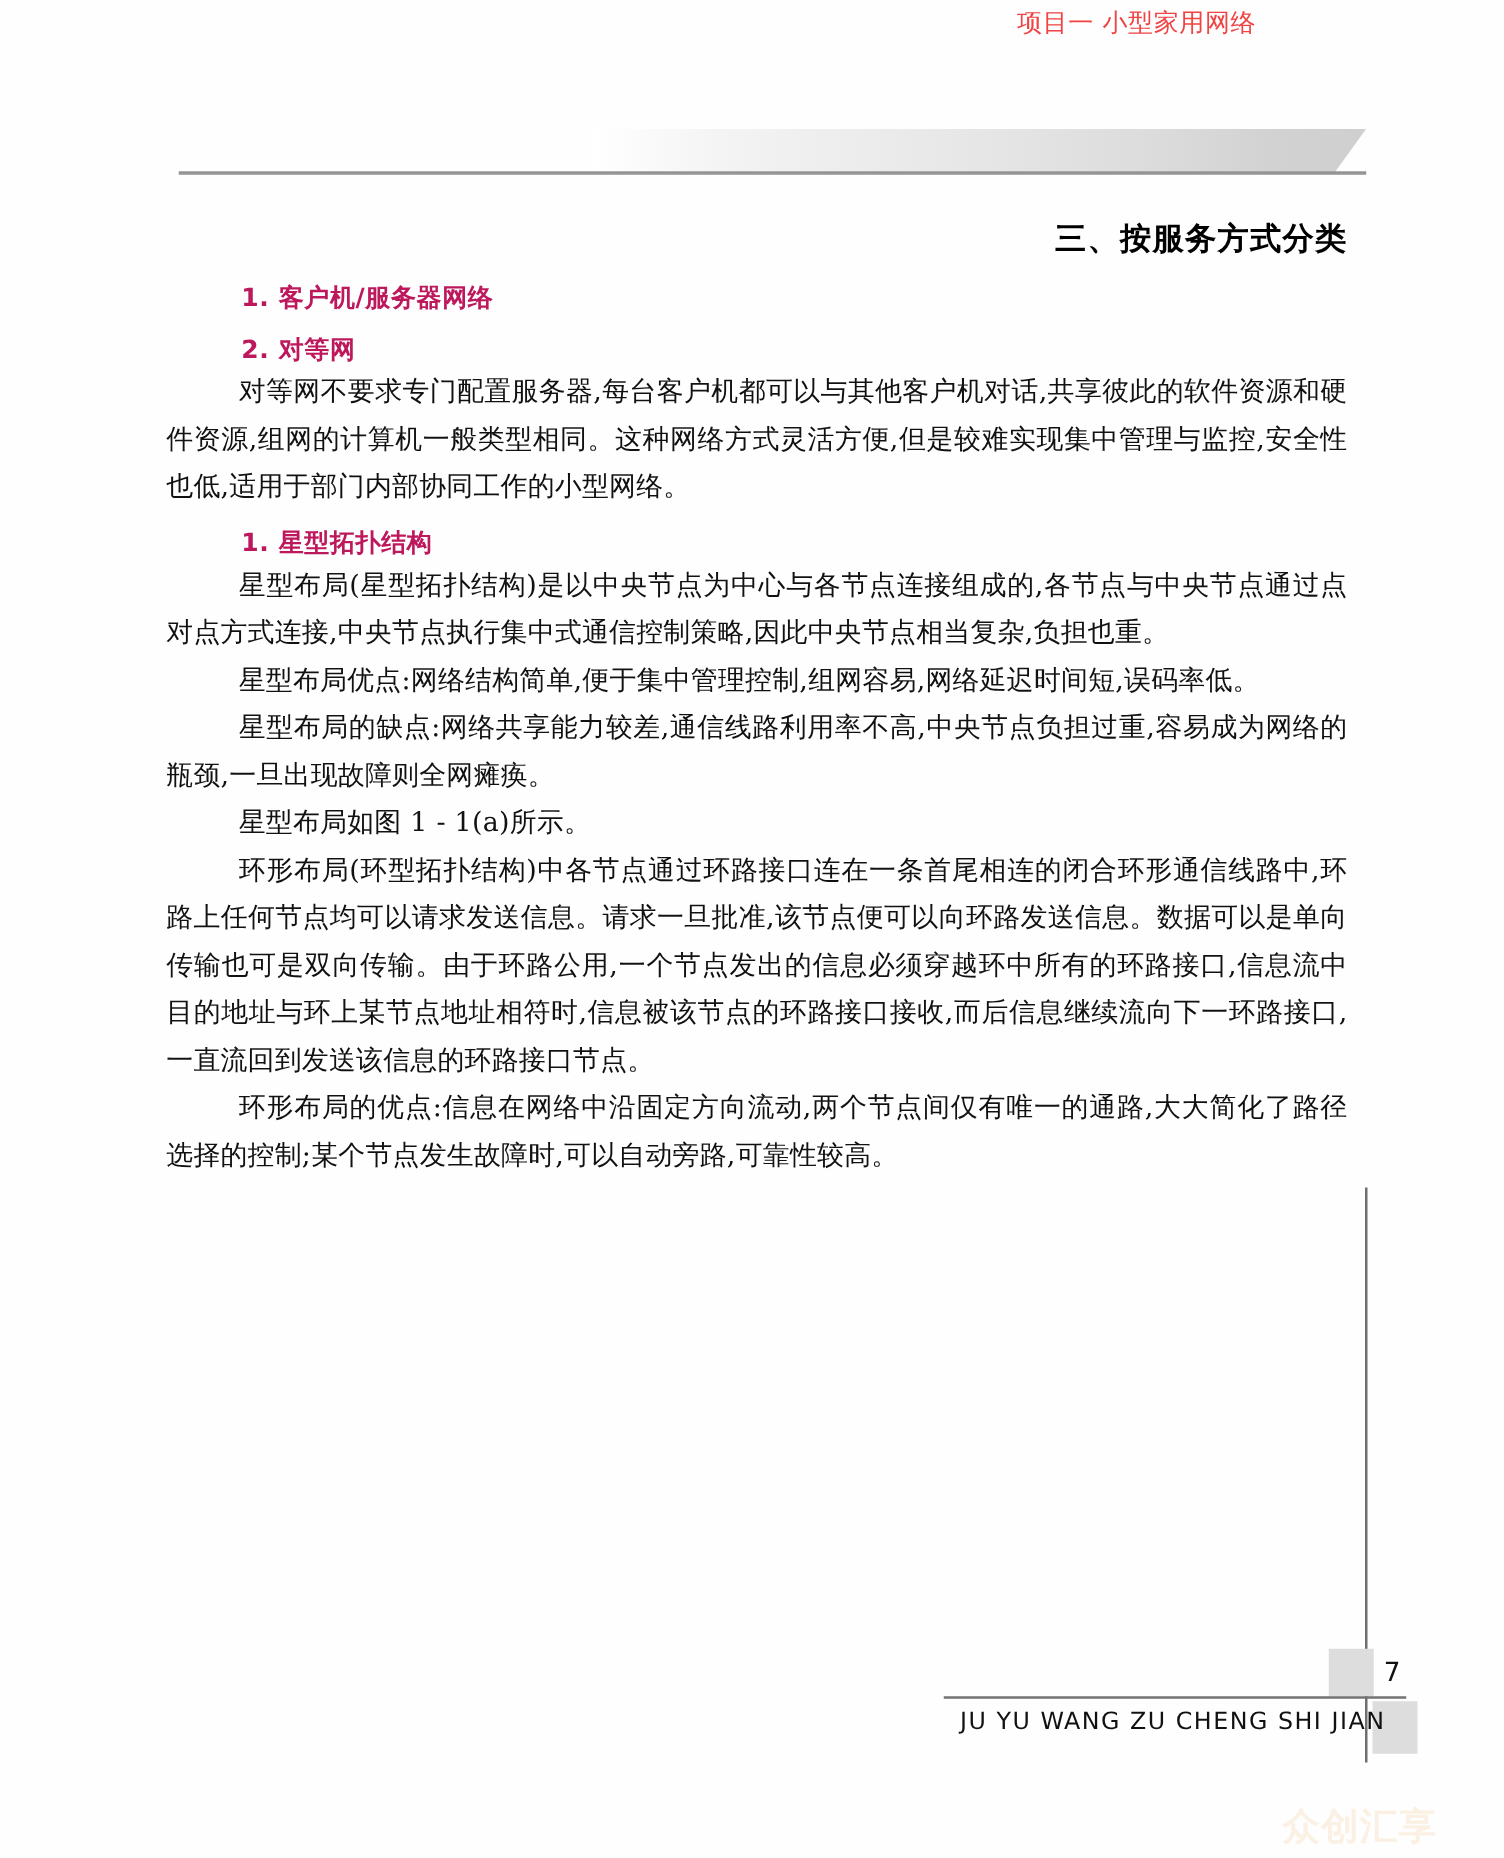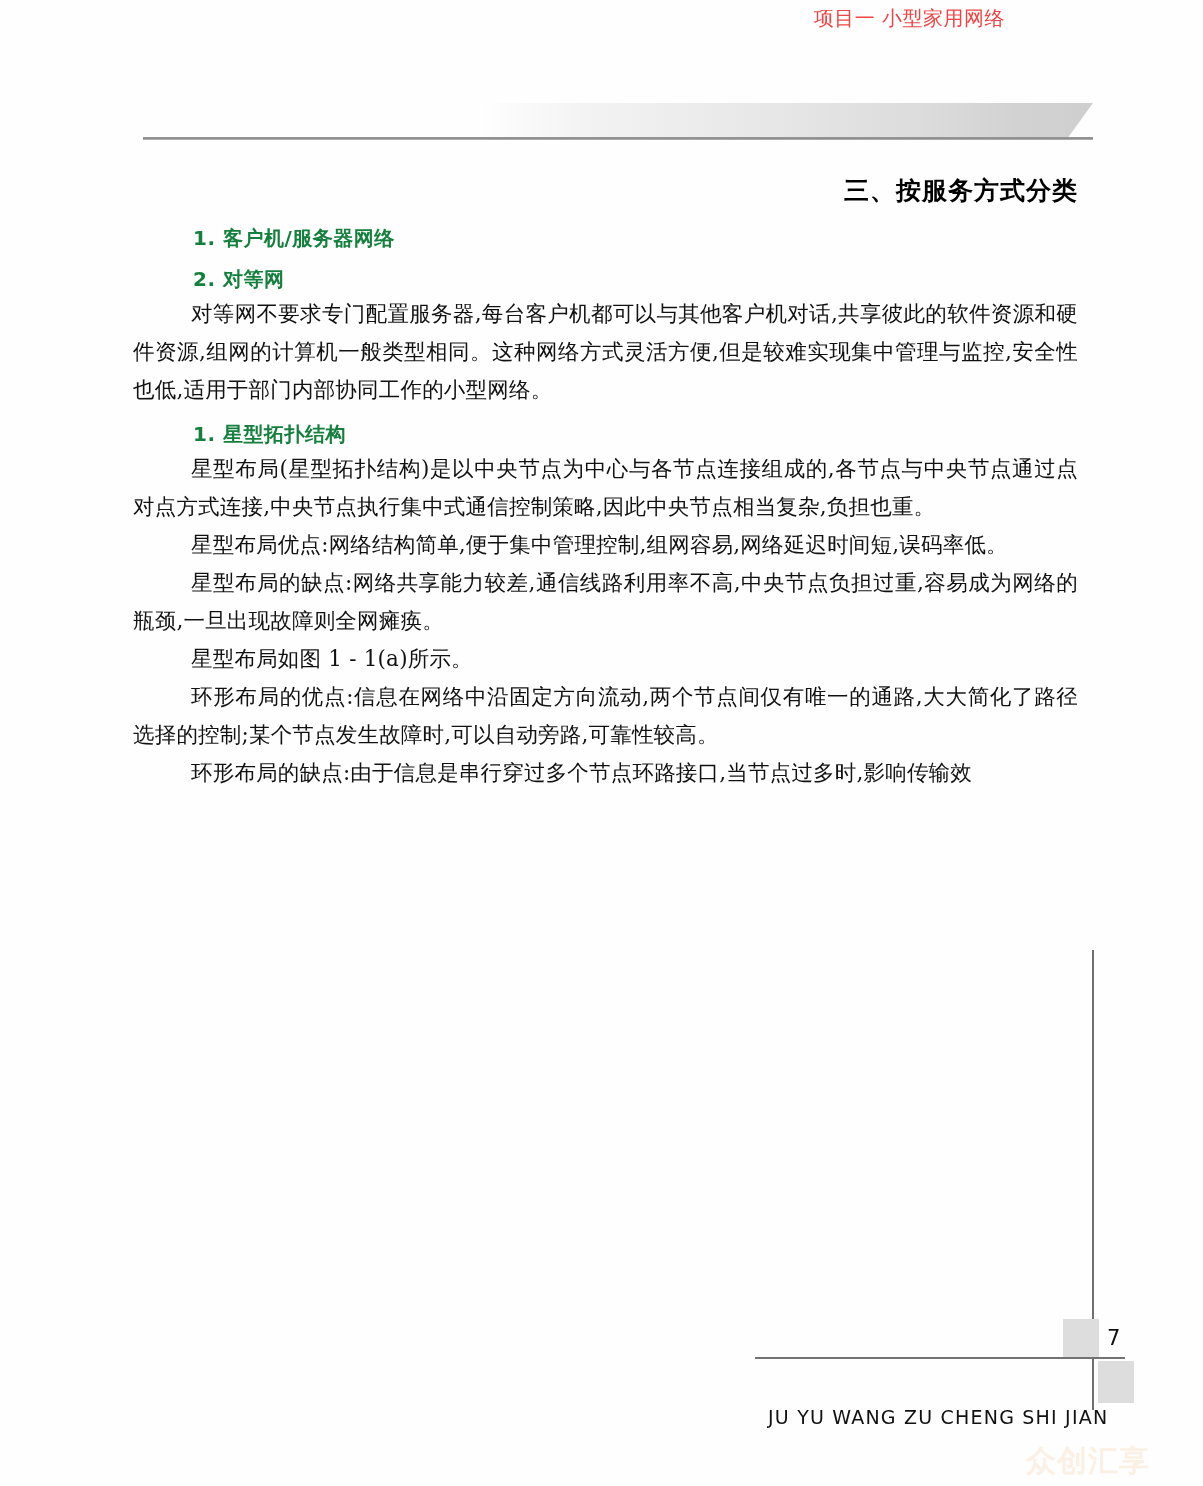--- a/index.html
+++ b/index.html
@@ -78,21 +78,21 @@
     color: #000;
     text-align: right;
   }
   h3.sub-head {
     font-family: "DejaVu Sans", "Liberation Sans", sans-serif;
     font-weight: bold;
     font-size: 20px;
     margin: 0;
     padding: 12px 0 2px 60px;
     letter-spacing: 0.5px;
-    color: #15803d;
+    color: #be185d;
   }
   p.body-par {
     font-family: "DejaVu Serif", "Liberation Serif", serif;
     font-size: 21.5px;
     line-height: 38px;
     margin: 0;
     padding: 0;
     text-indent: 58px;
     text-align: justify;
     text-justify: inter-character;
@@ -122,21 +122,20 @@
   }
   #footer-pinyin {
     position: absolute;
     left: 768px;
     top: 1366px;
     font-family: "DejaVu Sans", "Liberation Sans", sans-serif;
     font-size: 19px;
     letter-spacing: 1.2px;
     color: #111;
     white-space: nowrap;
-    margin-top: 40px;
   }
   #page-number {
     position: absolute;
     left: 1107px;
     top: 1326px;
     font-family: "DejaVu Sans", "Liberation Sans", sans-serif;
     font-size: 21px;
     color: #111;
   }
   .deco-square {
@@ -184,22 +183,22 @@
   <div id="content">
       <h2 class="sec-head">三、按服务方式分类</h2>
       <h3 class="sub-head">1.  客户机/服务器网络</h3>
       <h3 class="sub-head">2.  对等网</h3>
       <p class="body-par">对等网不要求专门配置服务器,每台客户机都可以与其他客户机对话,共享彼此的软件资源和硬件资源,组网的计算机一般类型相同。这种网络方式灵活方便,但是较难实现集中管理与监控,安全性也低,适用于部门内部协同工作的小型网络。</p>
       <h3 class="sub-head">1.  星型拓扑结构</h3>
       <p class="body-par">星型布局(星型拓扑结构)是以中央节点为中心与各节点连接组成的,各节点与中央节点通过点对点方式连接,中央节点执行集中式通信控制策略,因此中央节点相当复杂,负担也重。</p>
       <p class="body-par">星型布局优点:网络结构简单,便于集中管理控制,组网容易,网络延迟时间短,误码率低。</p>
       <p class="body-par">星型布局的缺点:网络共享能力较差,通信线路利用率不高,中央节点负担过重,容易成为网络的瓶颈,一旦出现故障则全网瘫痪。</p>
       <p class="body-par">星型布局如图 1 - 1(a)所示。</p>
+      <p class="body-par">环形布局(环型拓扑结构)中各节点通过环路接口连在一条首尾相连的闭合环形通信线路中,环路上任何节点均可以请求发送信息。请求一旦批准,该节点便可以向环路发送信息。数据可以是单向传输也可是双向传输。由于环路公用,一个节点发出的信息必须穿越环中所有的环路接口,信息流中目的地址与环上某节点地址相符时,信息被该节点的环路接口接收,而后信息继续流向下一环路接口,一直流回到发送该信息的环路接口节点。</p>
       <p class="body-par">环形布局的优点:信息在网络中沿固定方向流动,两个节点间仅有唯一的通路,大大简化了路径选择的控制;某个节点发生故障时,可以自动旁路,可靠性较高。</p>
-      <p class="body-par">环形布局的缺点:由于信息是串行穿过多个节点环路接口,当节点过多时,影响传输效</p>
     </div>
 
   <div id="right-rule"></div>
 
   <div class="deco-square" id="deco-sq-top"></div>
   <div class="deco-square" id="deco-sq-bottom"></div>
   <div id="footer-rule"></div>
   <div id="footer-pinyin">JU YU WANG ZU CHENG SHI JIAN</div>
   <div id="page-number">7</div>
 

